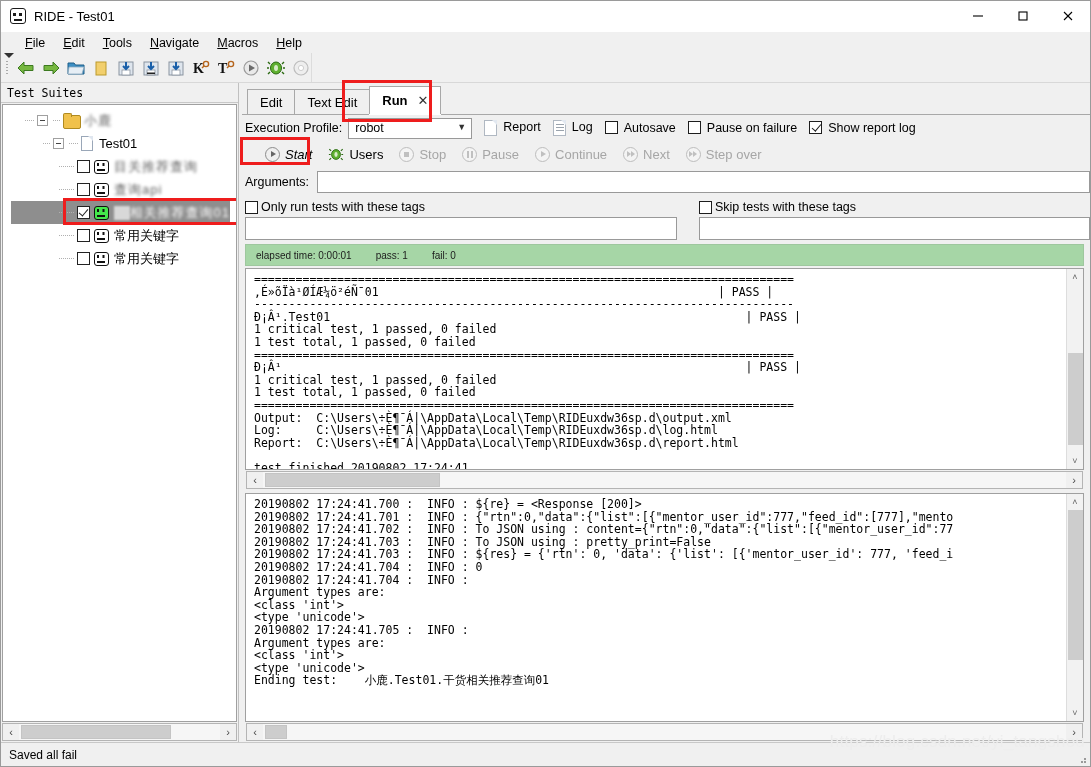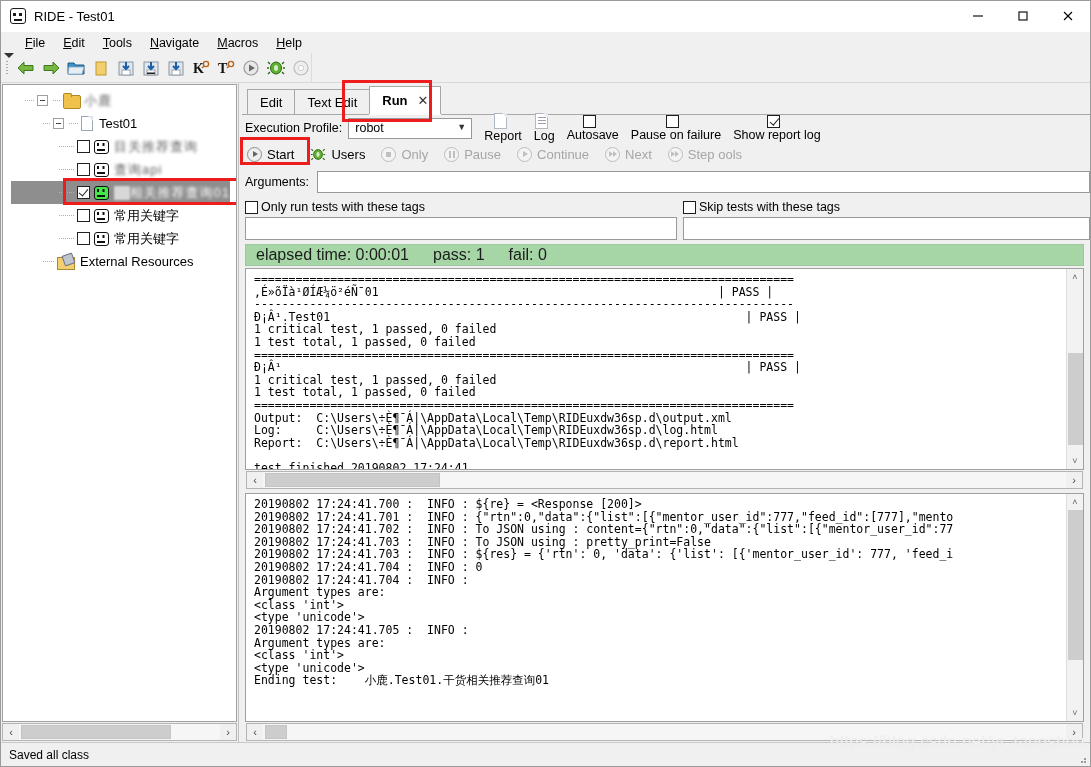--- a/index.html
+++ b/index.html
@@ -427,25 +427,24 @@
     position: relative;
     color: #000;
   }
   .combo .arrow {
     position: absolute;
     right: 5px; top: 50%;
     transform: translateY(-60%);
     color: #333; font-size: 9px;
   }
   .icon-btn-lbl {
-    display: flex; align-items: center;
+    display: flex; 
     margin-left: 12px;
     font-size: 12.5px;
     color: #000;
-    flex-direction: column;
   }
   .doc-ico {
     width: 13px; height: 16px;
     background: #fff;
     border: 1px solid #b0b8c2;
     margin-right: 6px;
     position: relative;
     flex: 0 0 auto;
   }
   .doc-ico::after {
@@ -555,36 +554,36 @@
   }
 
   .tags-row {
     display: flex;
     flex: 0 0 auto;
     padding-left: 3px; 
     font-size: 12.5px;
   }
   .tags-col { display: flex; flex-direction: column; }
   .tags-col.left { width: 432px; flex: 0 0 432px; }
-  .tags-col.right { flex: 1 1 auto; margin-left: 6px; }
+  .tags-col.right { flex: 1 1 auto; margin-left: 22px; }
   .tags-check { height: 20px; display: flex; align-items: center; color: #000; }
   .tags-input {
     height: 23px;
     background: #fff;
     border: 1px solid #999;
   }
 
   .status-bar-green {
     height: 22px;
     margin: 4px 6px 0 3px;
     background: #a6d6a6;
     border: 1px solid #9ec79e;
     display: flex; align-items: center;
     padding-left: 10px;
-    font-size: 16px;
+    font-size: 10px;
     color: #1c1c1c;
     flex: 0 0 auto;
     gap: 24px;
   }
 
   .console-wrap {
     flex: 1 1 auto;
     display: flex;
     flex-direction: column;
     margin: 2px 6px 0 3px;
@@ -787,20 +786,21 @@
       <svg width="20" height="18" viewBox="0 0 20 18">
           <circle cx="10" cy="9" r="7" fill="#eeeeee" stroke="#bdbdbd" stroke-width="1.2"></circle>
           <circle cx="10" cy="9" r="2.6" fill="#ffffff" stroke="#cfcfcf"></circle>
         </svg>
     </div>
   </div>
 
   <div class="body-split">
 
     <div class="left-panel">
+      <div class="panel-header">Test Suites</div>
       <div class="tree-wrap">
         <div class="tree">
 
           <div class="tree-row">
             <span class="indent" style="width:14px"></span>
             <span class="dots" style="width:10px"></span>
             <span class="expander"></span>
             <span class="dots" style="width:8px"></span>
             <span class="folder-ico"></span>
             <span class="tree-label blur">小鹿</span>
@@ -849,26 +849,20 @@
           </div>
 
           <div class="tree-row">
             <span class="indent" style="width:48px"></span>
             <span class="dots" style="width:16px"></span>
             <span class="checkbox-sm"></span>
             <span class="robot-ico"></span>
             <span class="tree-label">常用关键字</span>
           </div>
 
-          <div class="tree-row">
-            <span class="indent" style="width:32px"></span>
-            <span class="dots" style="width:12px"></span>
-            <span class="ext-res-ico"></span>
-            <span class="tree-label">External Resources</span>
-          </div>
 
         </div>
 
         <div class="redbox" style="left:60px; top:93px; width:176px; height:27px;"></div>
       </div>
 
       <div class="hscroll">
         <div class="hs-arrow">‹</div>
         <div class="hs-track">
           <div class="hs-thumb" style="left:2px; width:150px;"></div>
@@ -915,41 +909,41 @@
           <span>Pause on failure</span>
         </div>
         <div class="icon-btn-lbl">
           <span class="cb checked"></span>
           <span>Show report log</span>
         </div>
       </div>
 
       <div class="ctrl-row" style="position:relative;">
         <div class="redbox" style="left:-2px; top:-4px; width:70px; height:28px;"></div>
-        <div class="ctrl" style="margin-left:2px;">
+        <div class="ctrl" style="margin-left:20px;font-style:italic;">
           <span class="circ">
               <span class="play-tri"></span>
             </span>
           <span>Start</span>
         </div>
         <div class="ctrl">
           <span class="bug-ico">
             <svg width="16" height="15" viewBox="0 0 18 16">
                 <ellipse cx="9" cy="8" rx="5" ry="5.5" fill="#5fb030" stroke="#2c6a13" stroke-width="1"></ellipse>
                 <path d="M3.5 4l-2-2M14.5 4l2-2M3.5 12l-2 2M14.5 12l2 2M3 8H1M15 8h2" stroke="#2c6a13" stroke-width="1.3"></path>
                 <ellipse cx="9" cy="8" rx="1.8" ry="2.8" fill="#d9ecc9"></ellipse>
               </svg>
           </span>
           <span>Users</span>
         </div>
         <div class="ctrl disabled">
           <span class="circ dis">
               <span class="sq"></span>
             </span>
-          <span>Only</span>
+          <span>Stop</span>
         </div>
         <div class="ctrl disabled">
           <span class="circ dis">
               <span class="pausebars"></span>
             </span>
           <span>Pause</span>
         </div>
         <div class="ctrl disabled">
           <span class="circ dis">
               <span class="play-tri"></span>
@@ -959,21 +953,21 @@
         <div class="ctrl disabled">
           <span class="circ dis">
               <span class="ff" style="margin-left:4px"></span>
             </span>
           <span>Next</span>
         </div>
         <div class="ctrl disabled">
           <span class="circ dis">
               <span class="ff" style="margin-left:4px"></span>
             </span>
-          <span>Step ools</span>
+          <span>Step over</span>
         </div>
       </div>
 
       <div class="args-row">
         <span>Arguments:</span>
         <div class="args-input"></div>
       </div>
 
       <div class="tags-row">
         <div class="tags-col left">
@@ -1068,18 +1062,18 @@
           <div class="hs-arrow">›</div>
         </div>
       </div>
 
       <div class="redbox" style="left:103px; top:-3px; width:90px; height:42px;"></div>
 
     </div>
   </div>
 
   <div class="statusbar">
-    <span>Saved all class</span>
+    <span>Saved all fail</span>
     <span class="watermark">https://blog.csdn.net/yi_tangshou</span>
     <span class="grip-corner"></span>
   </div>
 
 </div>
 
 </body></html>

